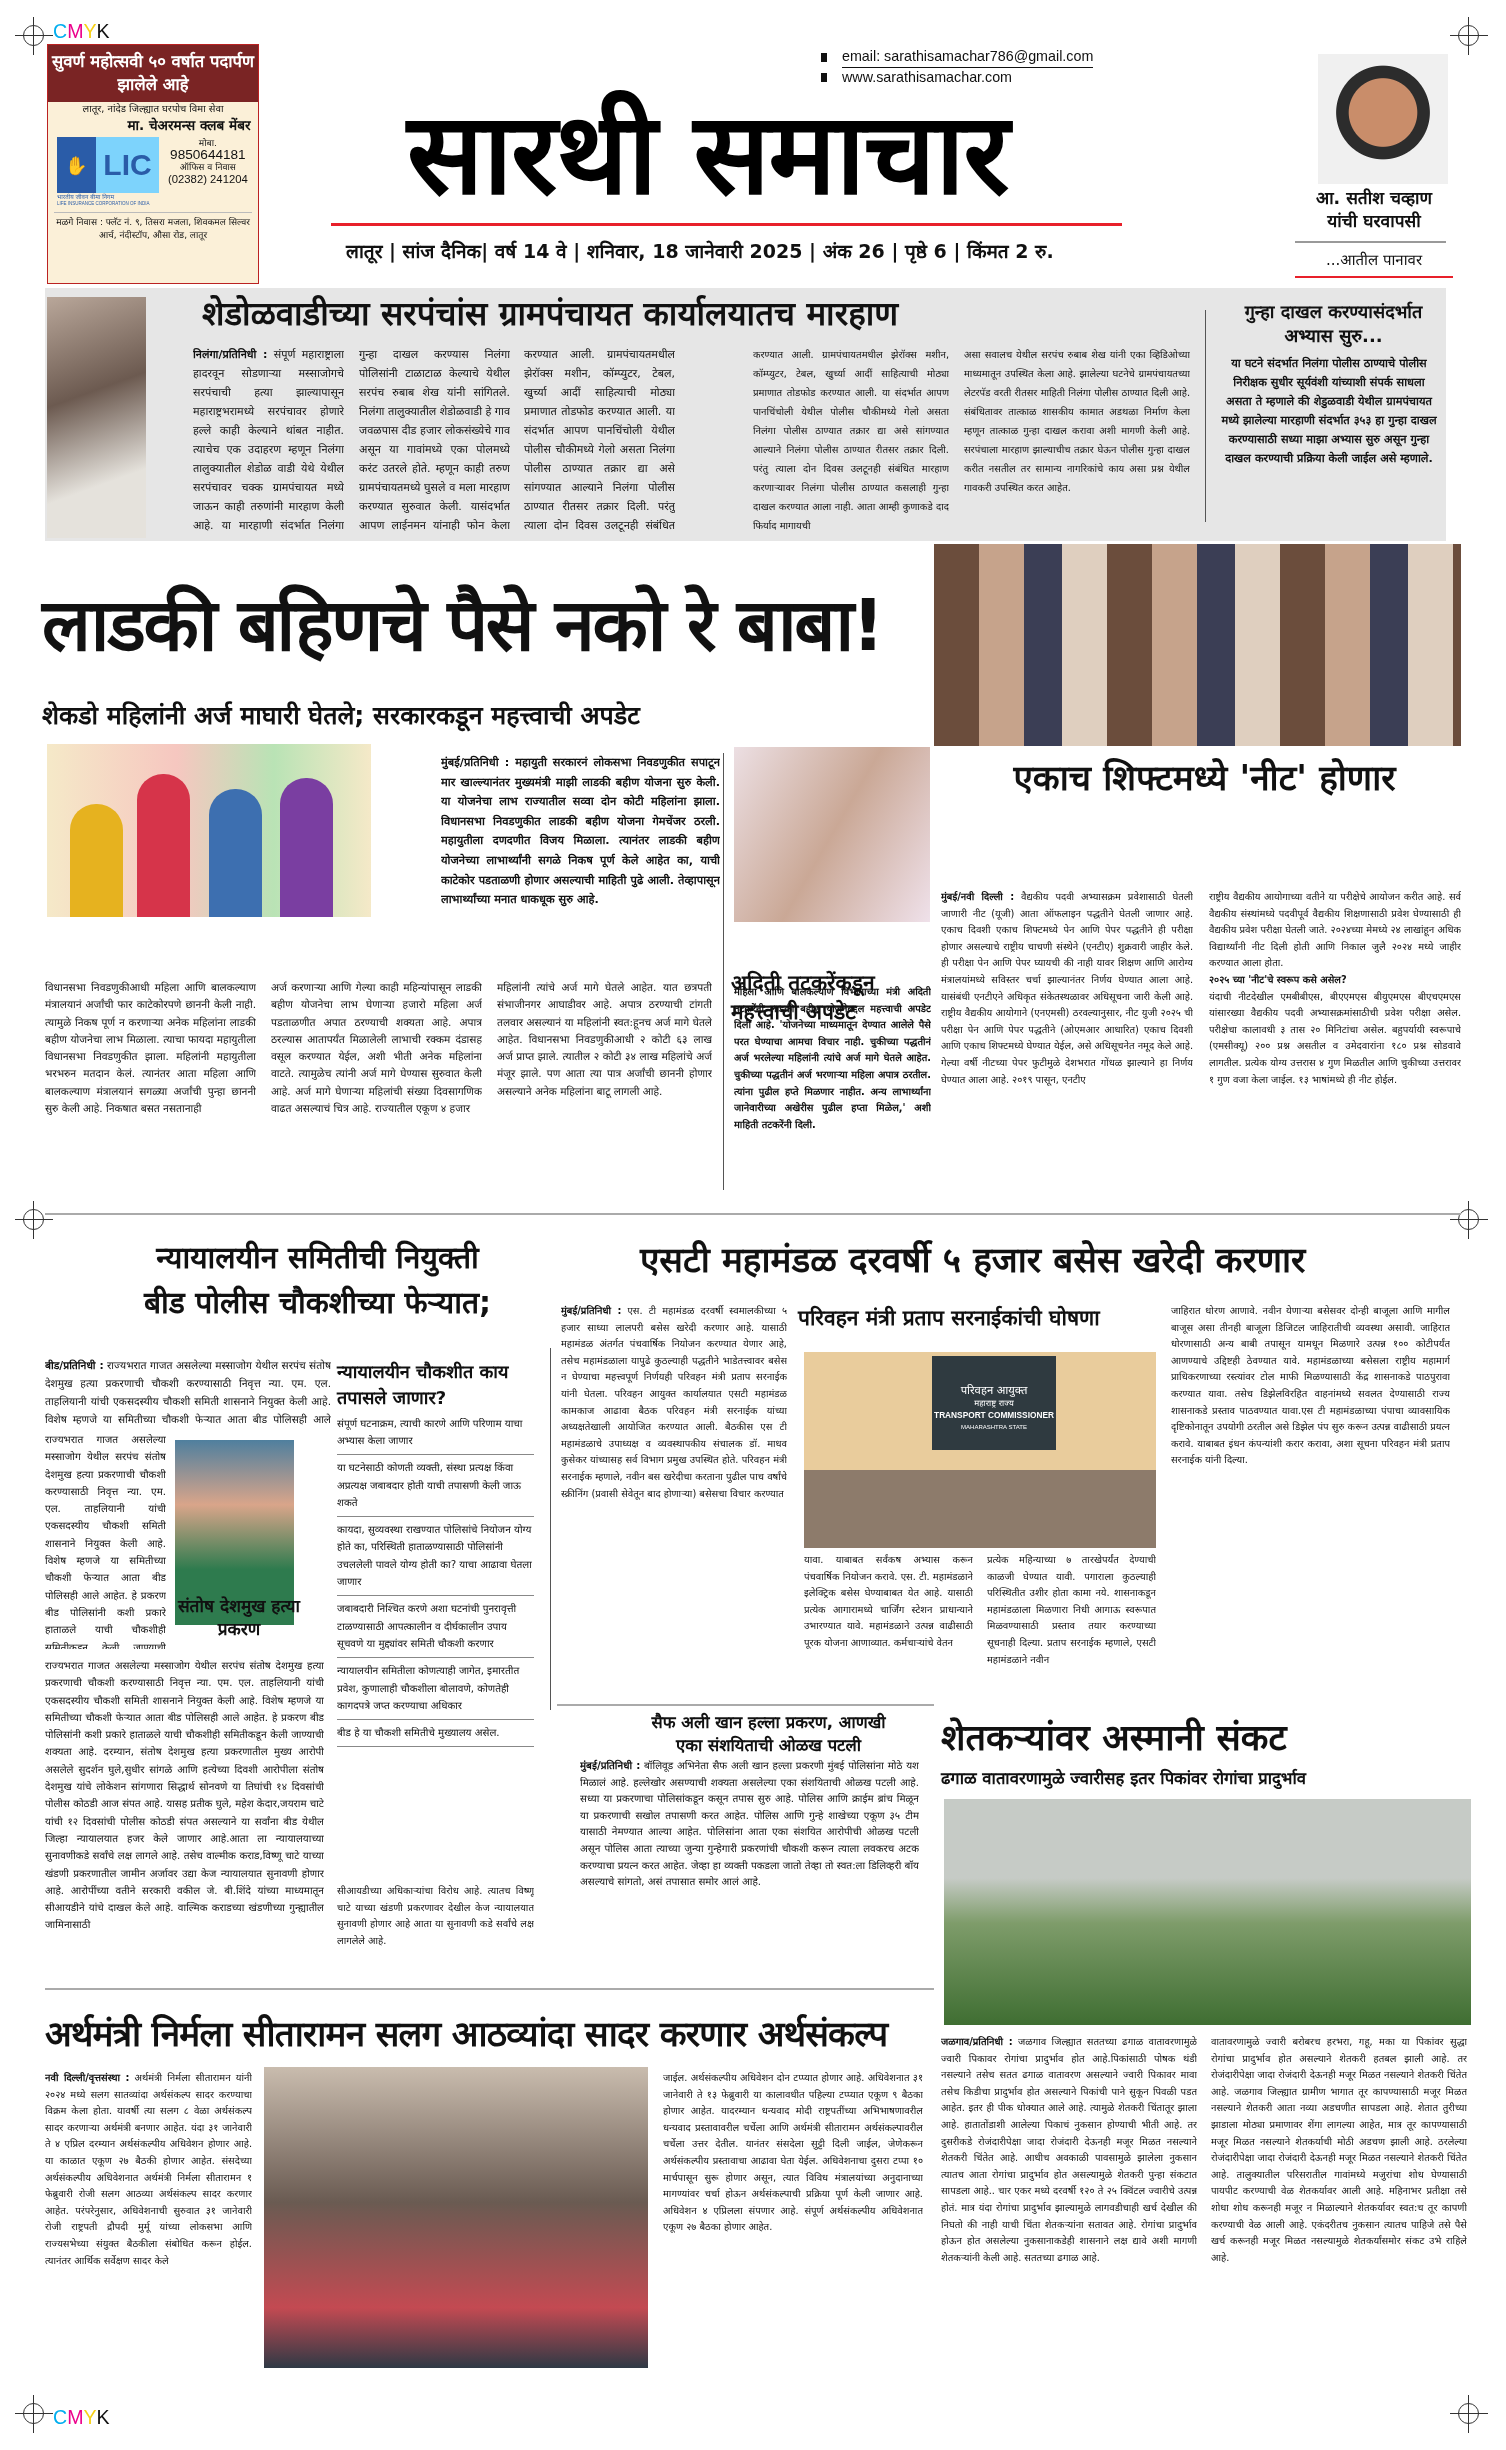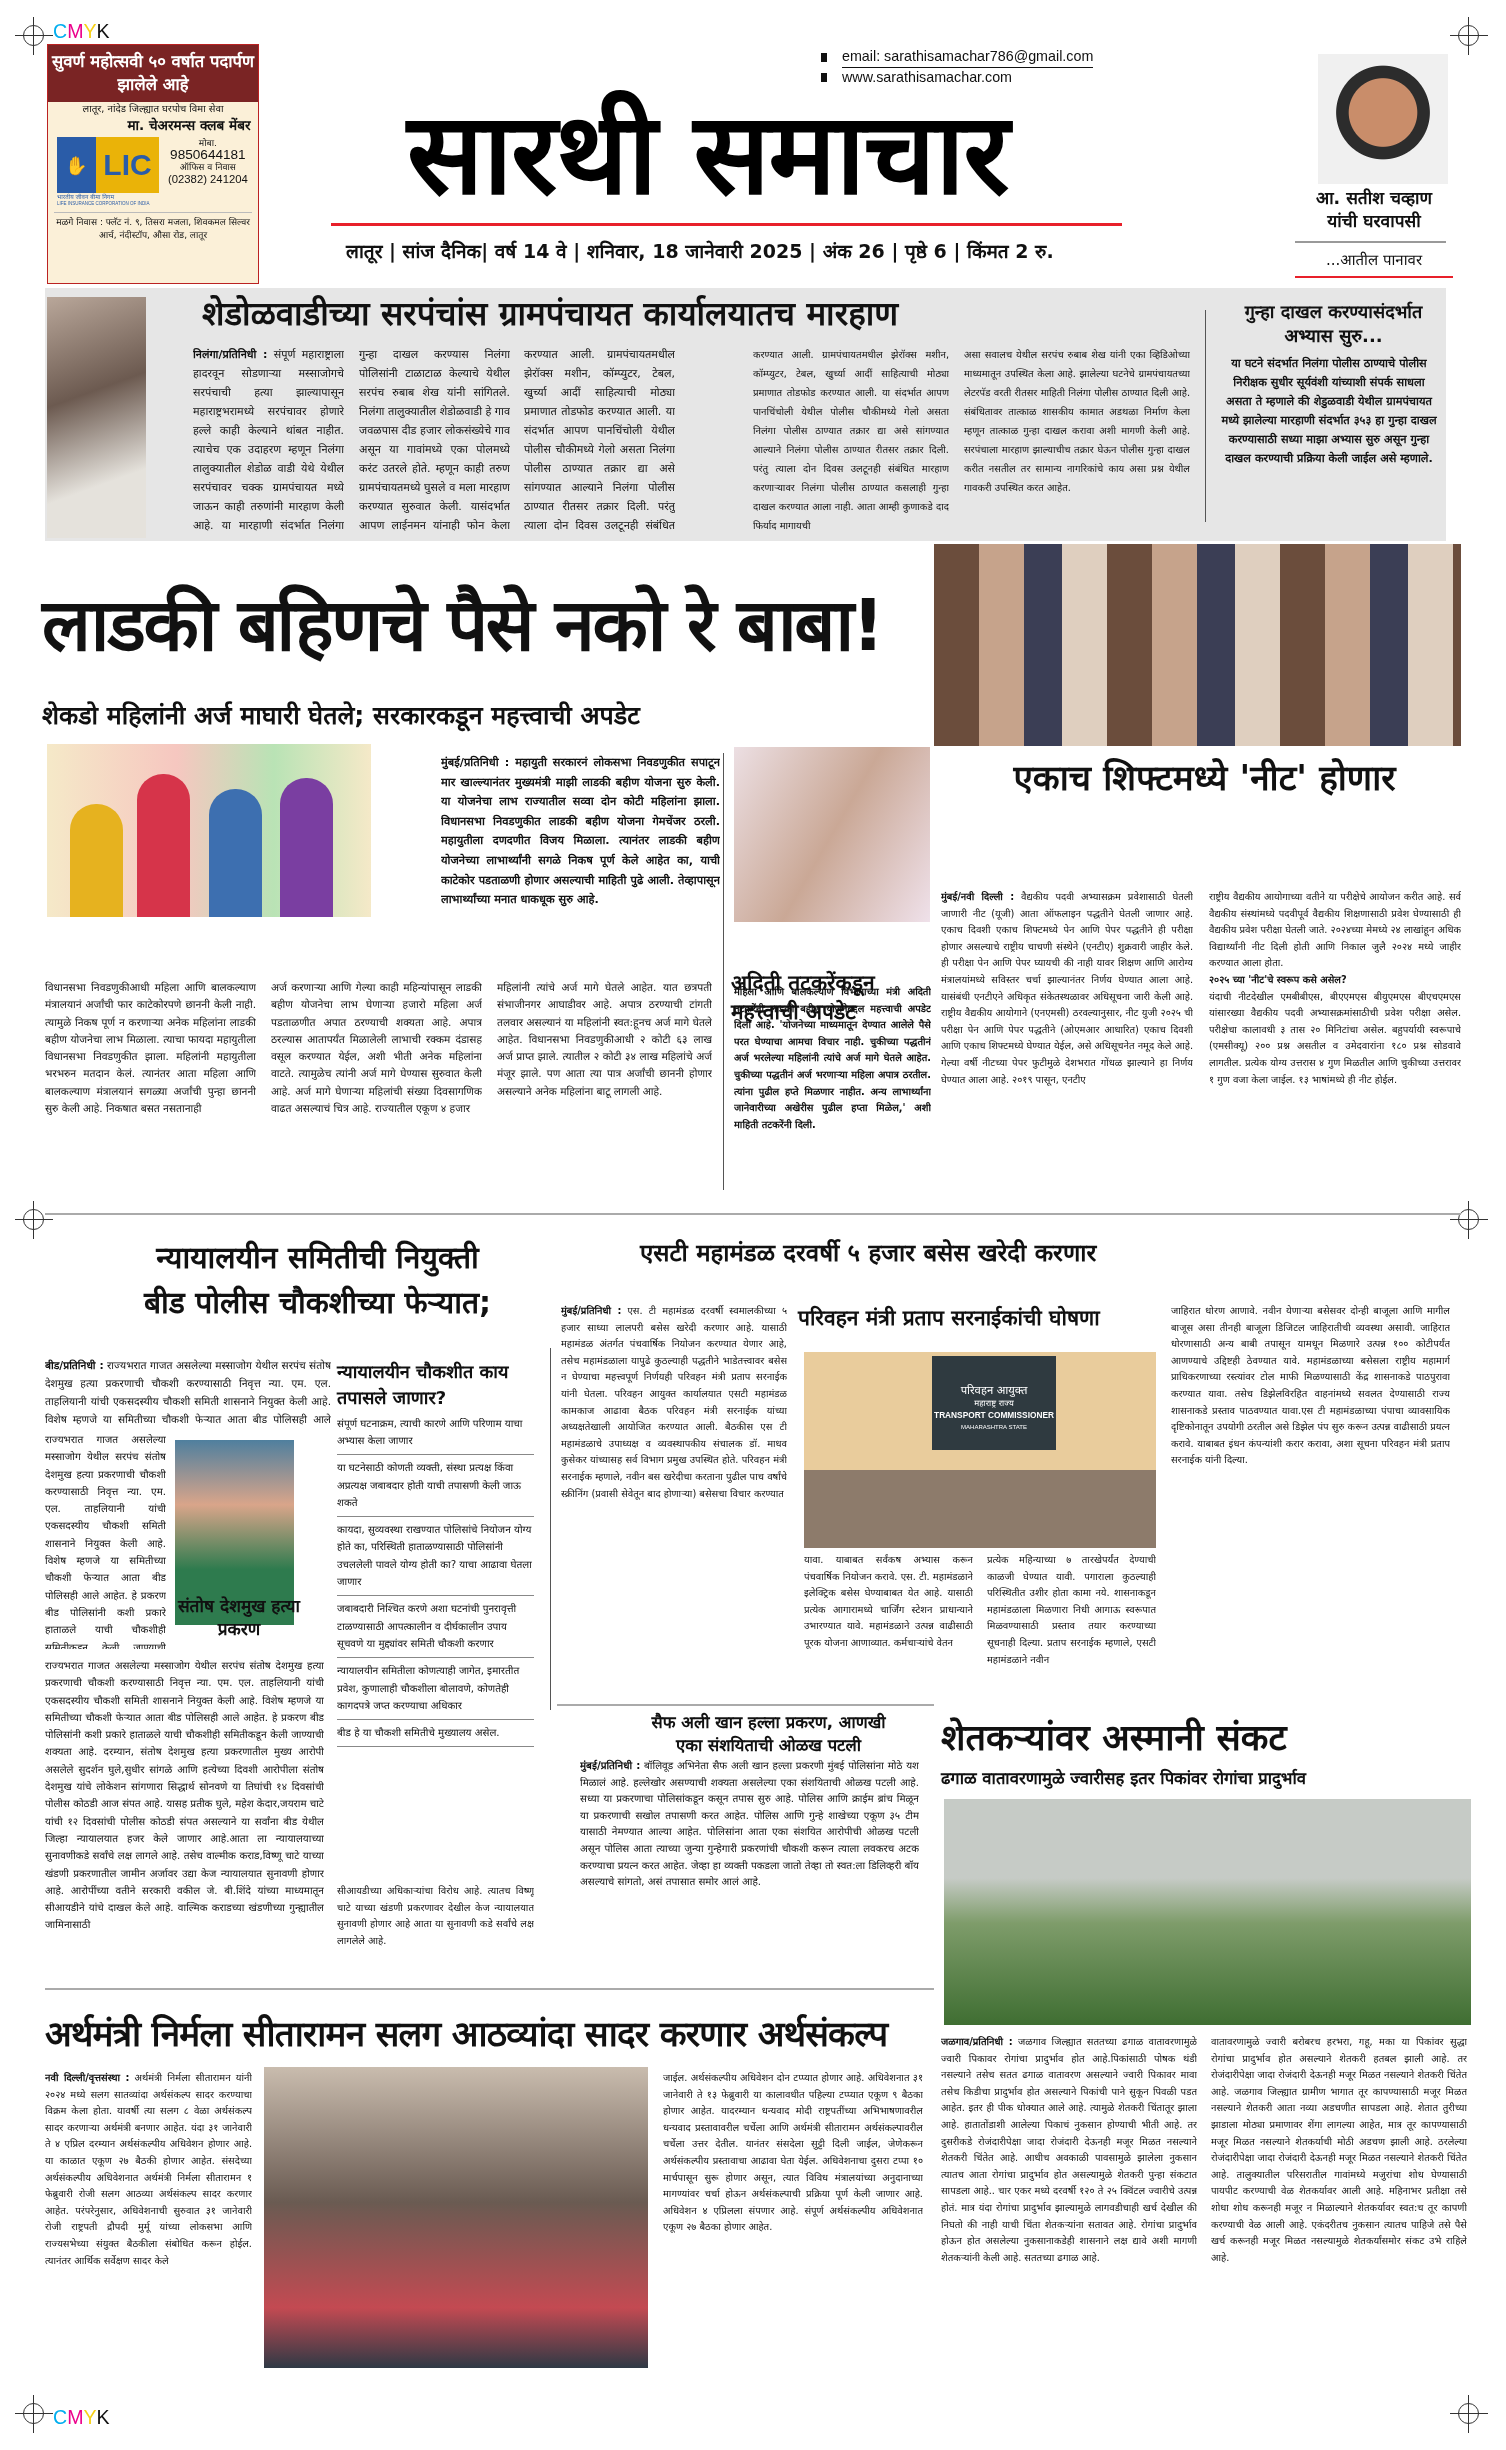--- a/index.html
+++ b/index.html
@@ -13,21 +13,21 @@
 .cmyk .c{color:#00aeef}.cmyk .m{color:#ec008c}.cmyk .y{color:#f7d117}.cmyk .k{color:#111}
 
 .ad{left:47px;top:44px;width:212px;height:240px;border:1.5px solid #b22;background:#fbf0d8}
 .ad-top{background:#7a2424;color:#fff;text-align:center;font-weight:bold;font-size:16.6px;line-height:22.6px;padding:6px 3px}
 .ad-sub{text-align:center;font-size:9.8px;}
 .ad-name{text-align:center;color:#2b3c8f;font-weight:bold;font-size:33px;line-height:41px;font-family:"DejaVu Serif",serif}
 .ad-club{text-align:right;font-weight:bold;font-size:13.6px;padding-right:7.5px}
 .ad-row{display:flex;padding:3px 9px;gap:9px}
 .lic{width:102px;height:56px;display:flex;background:#fff}
 .lic .emb{width:39px;background:#2a5ca8;color:#fff;display:flex;align-items:center;justify-content:center;font-size:18px}
-.lic .txt{flex:1;background:#eab308;color:#2a5ca8;font-weight:bold;font-size:30px;display:flex;align-items:center;justify-content:center;font-family:"Liberation Sans",sans-serif}
+.lic .txt{flex:1;background:#7dd3fc;color:#2a5ca8;font-weight:bold;font-size:30px;display:flex;align-items:center;justify-content:center;font-family:"Liberation Sans",sans-serif}
 .ad-contact{text-align:center;font-size:9px;line-height:12px}
 .ad-contact .ph{font-size:13.6px;font-family:"Liberation Sans Narrow","Liberation Sans",sans-serif}
 .ad-addr{border-top:0.8px solid #bbb;margin:3px 6px 0;padding-top:3px;text-align:center;font-size:9px;line-height:12.8px}
 
 .contact{left:821px;top:47px;font-family:"Liberation Sans",sans-serif;font-size:14.3px;line-height:19.6px}
 .contact div{display:flex;align-items:center;gap:15px}
 .contact .sq{width:6px;height:9px;background:#111}
 .contact .email{border-bottom:1.5px solid #111}
 .mast{left:331px;top:90px;width:753px;text-align:center;color:#000000;font-size:113px;font-weight:bold;line-height:128px;font-family:"DejaVu Sans",sans-serif;letter-spacing:-1.5px}
 .mast-line{left:331px;top:223px;width:791px;height:3px;background:#e8202a}
@@ -47,21 +47,21 @@
 .hline{position:absolute;height:1.5px;background:#aaa}
 .side-head{left:1228px;top:300px;width:211px;text-align:center;font-size:18px;line-height:24px;font-weight:bold}
 .side-body{left:1220px;top:354px;width:218px;text-align:center;font-size:11.3px;line-height:19px;font-weight:bold}
 .big1{left:42px;top:580px;font-size:72px;font-weight:900;line-height:90px;white-space:nowrap;letter-spacing:-2.3px}
 .sub1{left:42px;top:697px;font-size:25px;font-weight:bold;white-space:nowrap}
 .exam{left:934px;top:544px;width:527px;height:202px;background:repeating-linear-gradient(90deg,#6b4d3c 0 45px,#c6a38b 45px 90px,#3b3e55 90px 128px,#dfcfbf 128px 173px)}
 .ill{left:47px;top:744px;width:324px;height:173px;background:linear-gradient(90deg,#f5e9c8,#f6c7c0 40%,#b9e3b5 70%,#f5e9c8)}
 .ill .fig{position:absolute;bottom:0;width:53px;border-radius:26px 26px 0 0}
 .aditi{left:734px;top:747px;width:196px;height:175px;background:linear-gradient(120deg,#ecdfe3,#caa896 50%,#efe1ea)}
 .neet-head{left:941px;top:746px;width:527px;text-align:center;font-size:35px;font-weight:900;line-height:65px}
-.bus-head{left:640px;top:1235px;font-size:24px;font-weight:900;white-space:nowrap}
+.bus-head{left:640px;top:1235px;font-size:35px;font-weight:900;white-space:nowrap}
 .bus-sub{left:798px;top:1303px;font-size:21px;font-weight:bold;white-space:nowrap}
 .bus-photo{left:804px;top:1352px;width:352px;height:196px;background:linear-gradient(180deg,#e9cc9c 0 60%,#8d7b6b 60%)}
 .bus-photo .board{position:absolute;left:128px;top:3.8px;width:124px;height:94px;background:#2f3a40;color:#fff;text-align:center;font-size:8.3px;padding-top:29px;line-height:12px}
 .beed-head{left:54px;top:1235px;width:527px;text-align:center;font-size:30px;font-weight:900;line-height:45px}
 .santosh{left:175px;top:1440px;width:119px;height:185px;background:linear-gradient(180deg,#4f7f9e 0,#d9a58a 35%,#2e7b4e 70%)}
 .santosh-cap{left:154px;top:1595px;width:170px;text-align:center;font-size:17.3px;line-height:22.6px;font-weight:bold}
 .box-q{left:337px;top:1359px;width:197px}
 .box-q .qh{font-size:18px;font-weight:bold;line-height:25.6px}
 .box-q .qi{font-size:10.2px;line-height:17.3px;border-bottom:0.8px solid #888;padding:4.5px 0 4.5px 0}
 .saif-head{left:580px;top:1712px;width:377px;text-align:center;font-size:16.6px;font-weight:bold;line-height:22.6px}

